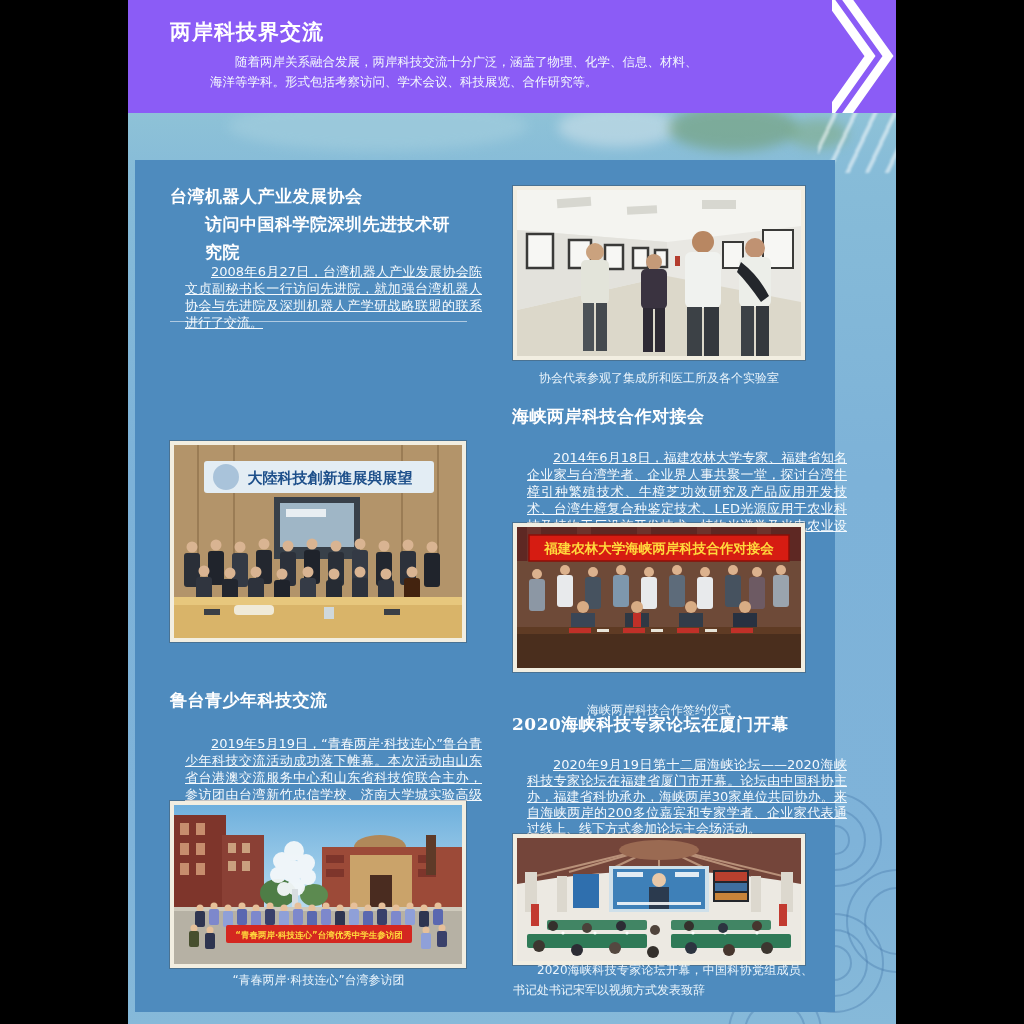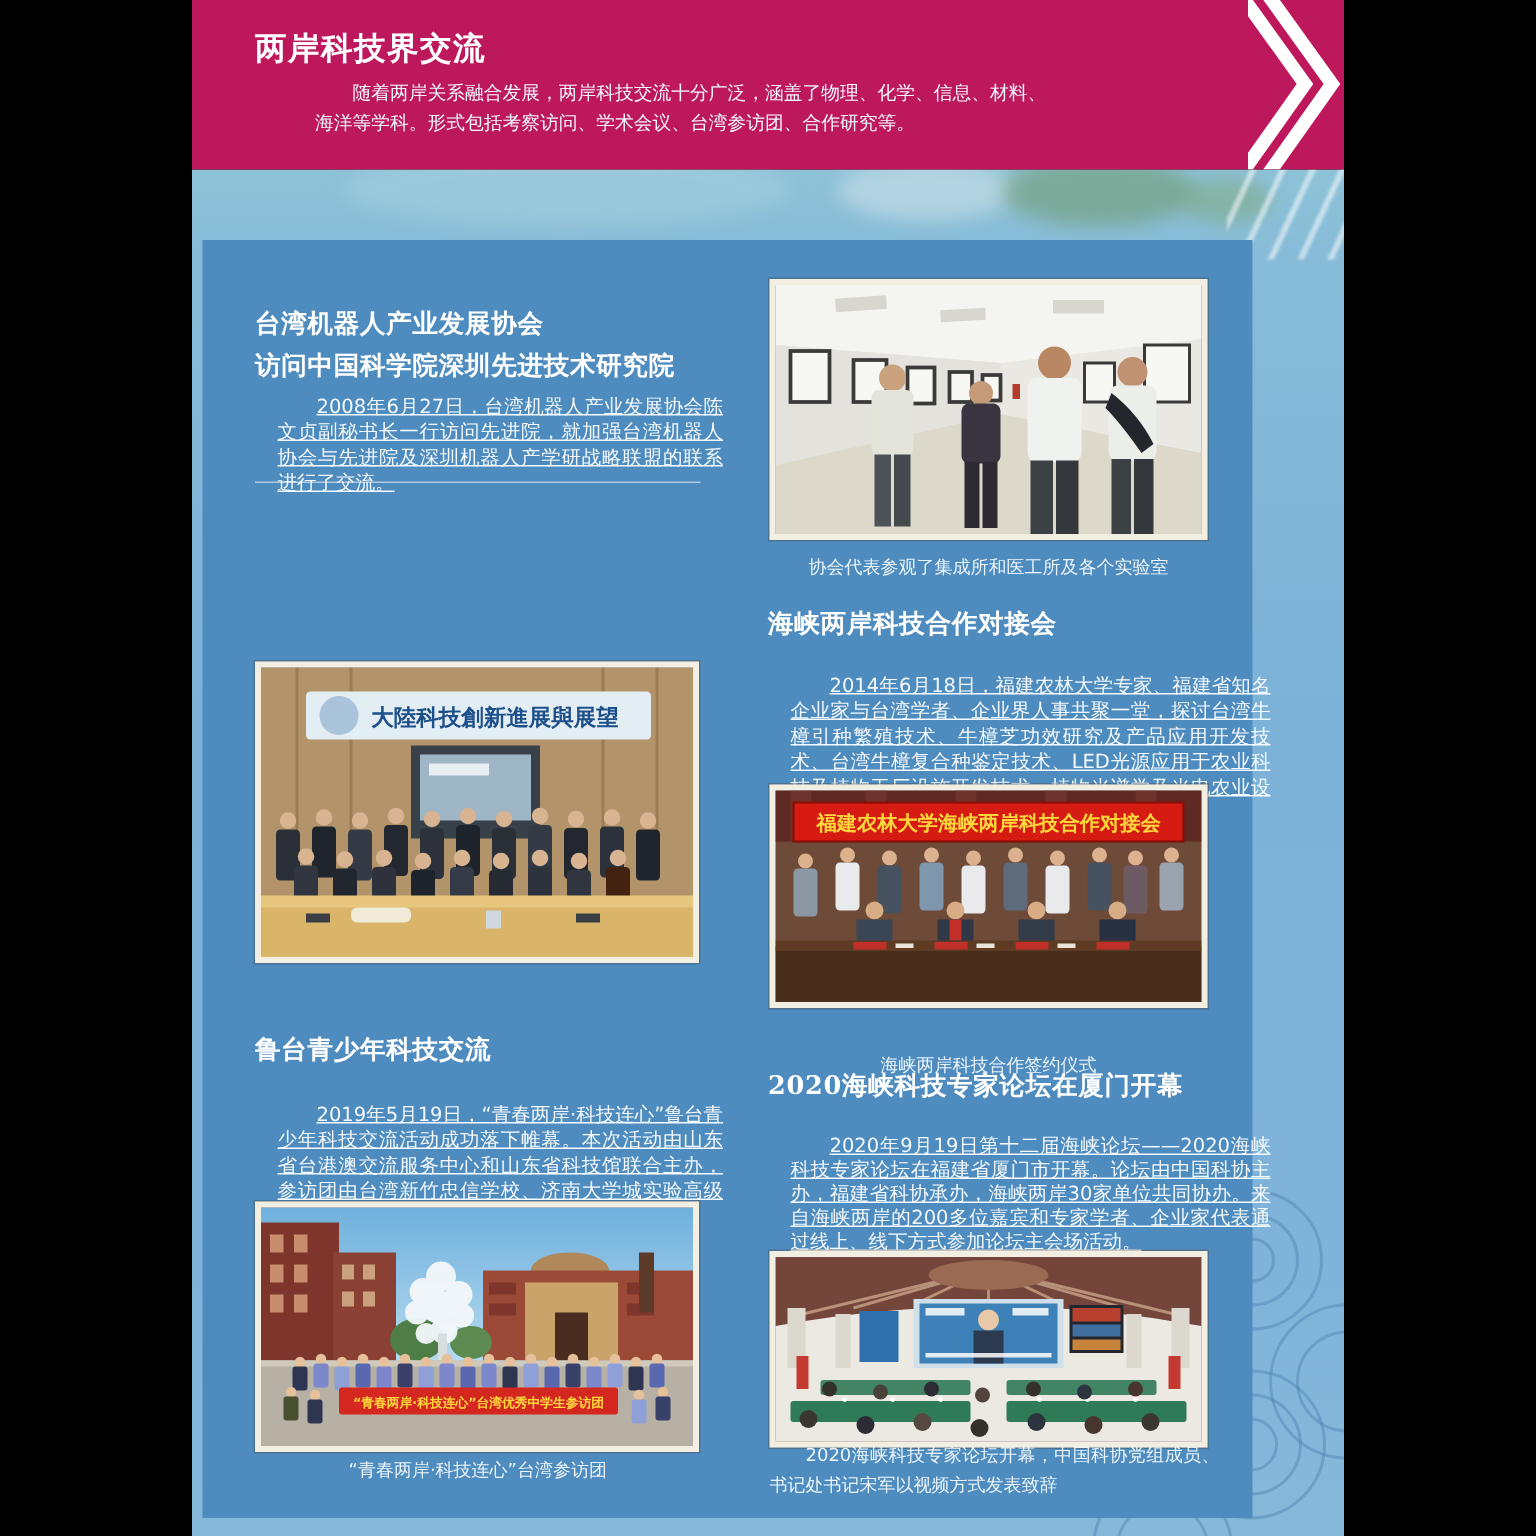--- a/index.html
+++ b/index.html
@@ -14,21 +14,21 @@
   .b-green{left:540px;top:-8px;width:130px;height:46px;background:#6f9a6a;opacity:.55;}
   .b-green2{left:660px;top:6px;width:60px;height:30px;background:#7fa878;opacity:.5;}
   .b-bldg{left:430px;top:-6px;width:120px;height:40px;background:#d8e6ec;opacity:.5;}
   .b-road{left:690px;top:-10px;width:90px;height:70px;background:
       repeating-linear-gradient(115deg,rgba(255,255,255,.65) 0 4px,rgba(130,175,210,.0) 4px 18px);
       filter:blur(1px);opacity:.8;border-radius:0;}
   .b-soft{left:100px;top:-12px;width:300px;height:50px;background:#a4cede;opacity:.6;}
   .arc{position:absolute;border:2px solid rgba(70,120,170,.38);border-radius:50%;background:transparent;}
 
   
-  .header{position:absolute;left:0;top:0;width:768px;height:113px;z-index:3;background:#be185d;overflow:hidden;}
+  .header{position:absolute;left:0;top:0;width:768px;height:113px;z-index:3;background:#8b5cf6;overflow:hidden;}
   .hd-title{position:absolute;left:42px;top:18px;font-size:21px;font-weight:bold;color:#ffffff;letter-spacing:1px;}
   .hd-intro{position:absolute;left:42px;top:52px;width:580px;font-size:12.5px;line-height:20px;color:#f2f8fd;margin-left:40px;}
   .hd-intro .i1{text-indent:2em;}
   .chev{position:absolute;right:0;top:0;}
 
   
   .card{position:absolute;left:7px;top:160px;width:700px;height:852px;z-index:2;background:#4e8bbe;}
   .col{position:absolute;top:0;color:#fff;}
   .abs{position:absolute;}
   h3.sec{margin:0;font-family:"DejaVu Serif","Liberation Serif",serif;font-size:17px;line-height:28px;
@@ -61,35 +61,35 @@
       <div class="arc" style="left:672px;top:816px;width:64px;height:64px;"></div>
       <div class="arc" style="left:688px;top:832px;width:32px;height:32px;"></div>
       <div class="arc" style="left:600px;top:872px;width:90px;height:90px;"></div>
       <div class="arc" style="left:616px;top:888px;width:58px;height:58px;"></div>
     </div>
 
     <div class="header">
       <div class="hd-title">两岸科技界交流</div>
       <div class="hd-intro">
         <div class="i1">随着两岸关系融合发展，两岸科技交流十分广泛，涵盖了物理、化学、信息、材料、</div>
-        <div class="i2">海洋等学科。形式包括考察访问、学术会议、台湾参访团、合作研究等。</div>
+        <div class="i2">海洋等学科。形式包括考察访问、学术会议、科技展览、合作研究等。</div>
       </div>
       <svg class="chev" width="64" height="113" viewBox="0 0 64 113">
         <polyline points="-8,-8 38,56 -8,121" fill="none" stroke="#ffffff" stroke-width="9"></polyline>
         <polyline points="10,-8 56,56 10,121" fill="none" stroke="#ffffff" stroke-width="9"></polyline>
       </svg>
     </div>
 
     <div class="card">
 
       <div class="col" style="left:35px;width:297px;height:852px;">
 
         <h3 class="sec abs" style="top:22px;">
-          <span style="display:block;margin-top:20px;">台湾机器人产业发展协会</span>
-          <span style="display:block;">访问中国科学院深圳先进技术研究院</span>
+          <span style="display:block;">台湾机器人产业发展协会</span>
+          <span style="display:block;margin-left:35px;">访问中国科学院深圳先进技术研究院</span>
         </h3>
         <p class="body-p abs" style="top:88px;width:297px;">2008年6月27日，台湾机器人产业发展协会陈文贞副秘书长一行访问先进院，就加强台湾机器人协会与先进院及深圳机器人产学研战略联盟的联系进行了交流。</p>
 
         <div class="divider" style="left:0;top:161px;width:297px;"></div>
 
 
         <svg class="ph abs" style="left:0;top:281px;" width="288" height="193" viewBox="0 0 288 193">
           <rect width="288" height="193" fill="#b3946a"></rect>
           <g stroke="#9a7c55" stroke-width="2">
             <line x1="24" y1="0" x2="24" y2="120"></line>

